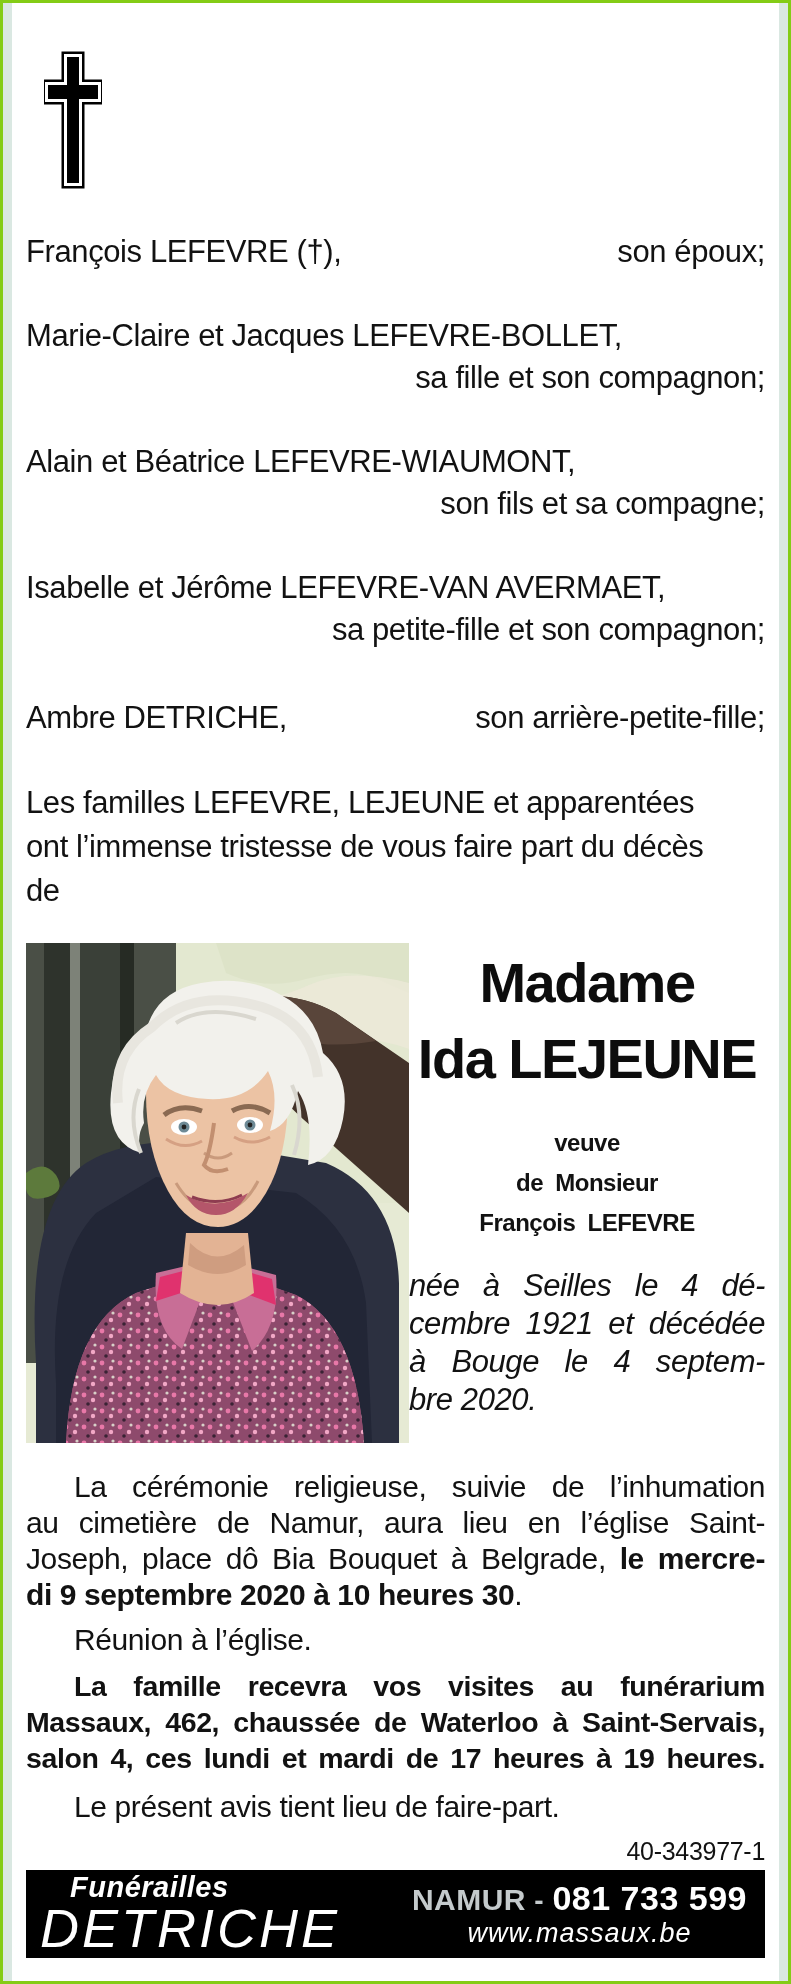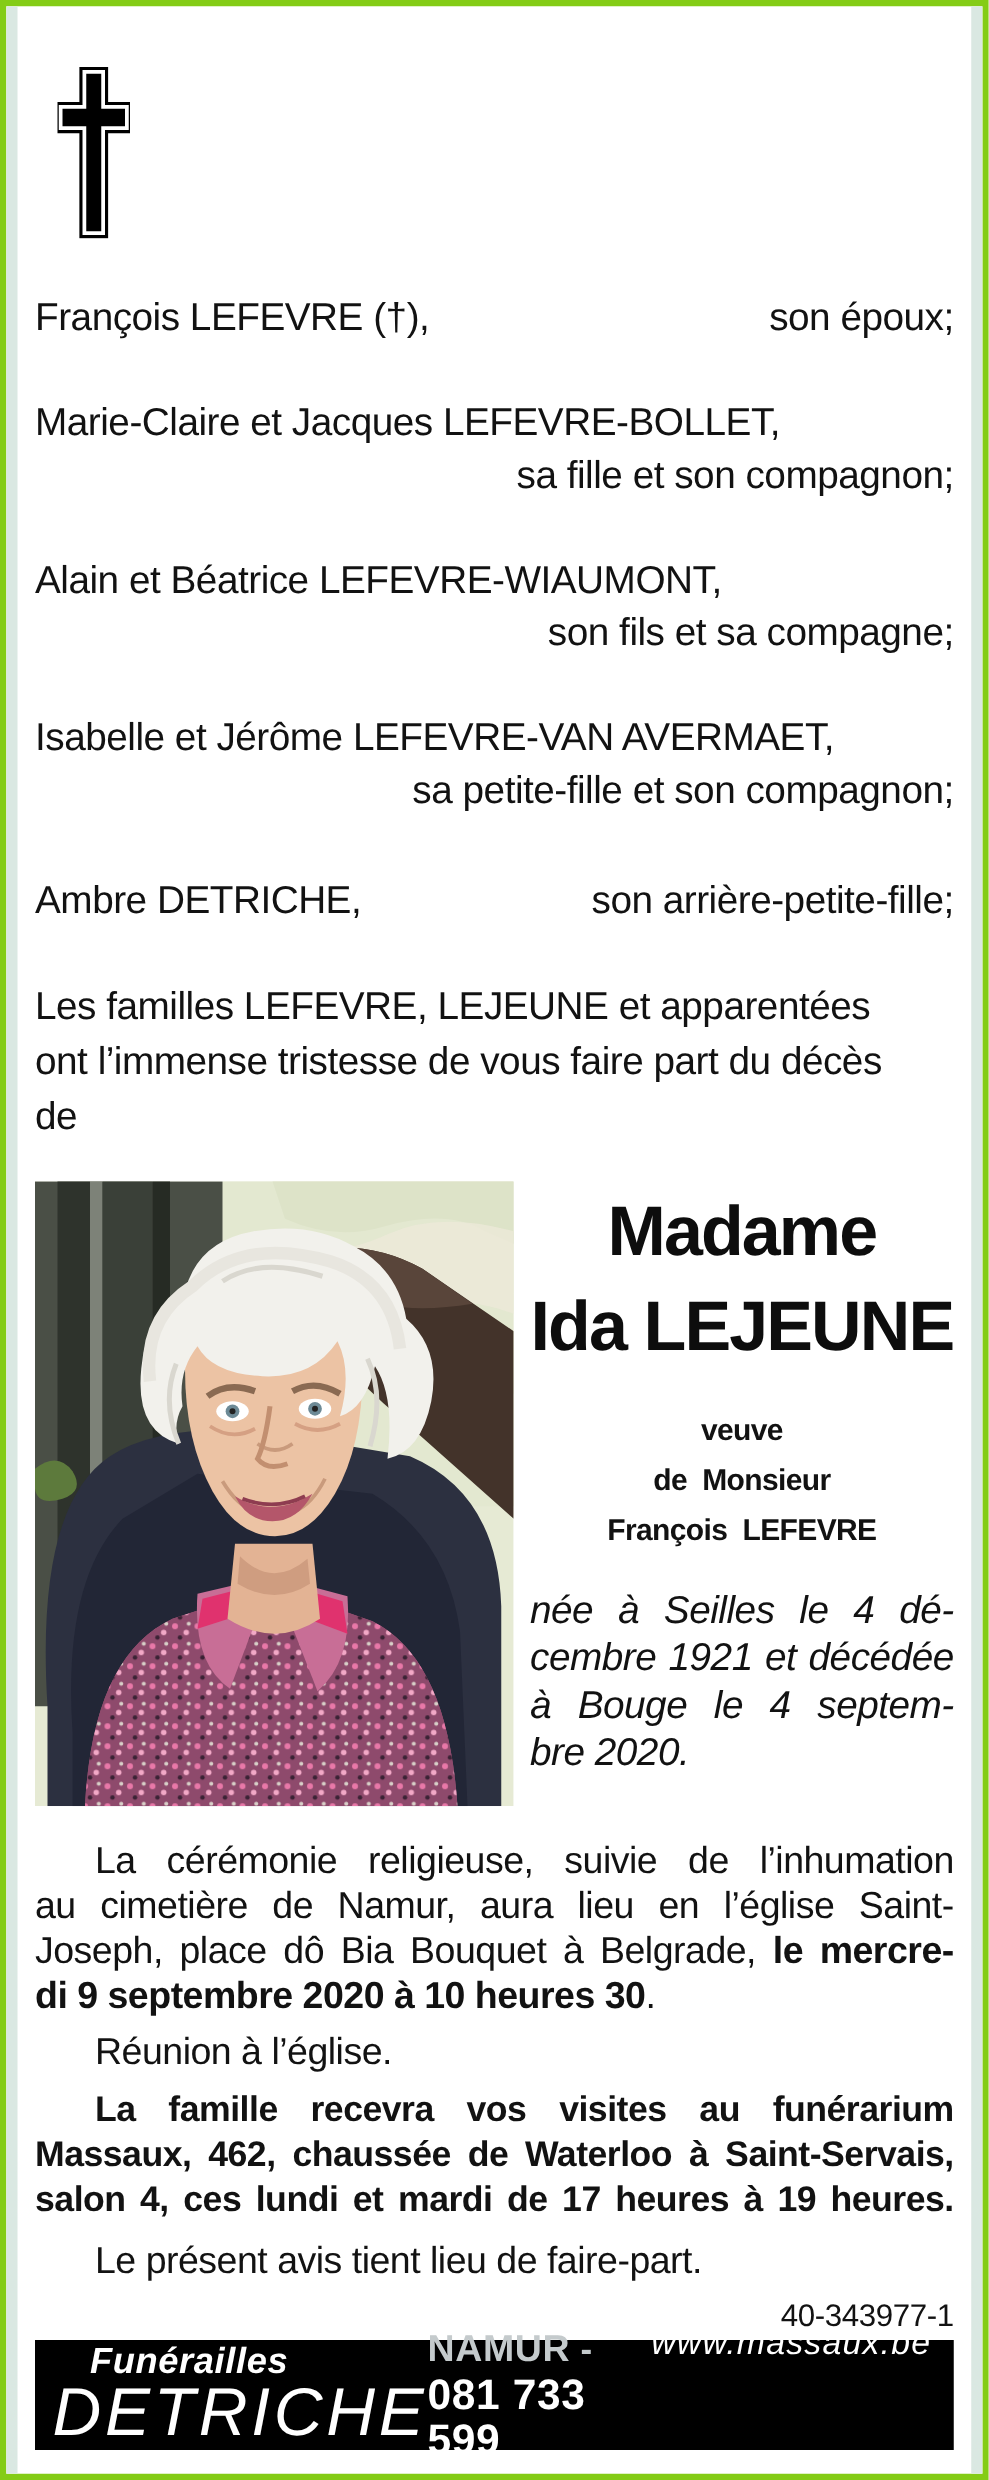--- a/index.html
+++ b/index.html
@@ -1,20 +1,20 @@
 <!DOCTYPE html>
 <html><head>
 <meta charset="utf-8">
 <style>
   html, body { margin:0; padding:0; background:#ffffff; }
   * { box-sizing:border-box; }
 
   .page {
     width:791px; height:1984px;
-    border:5px solid #84cc16;
+    border:3px solid #84cc16;
     background:#ffffff;
     position:relative;
     overflow:hidden;
     font-family:"Liberation Sans", sans-serif;
     color:#121212;
   }
   .edge-strip {
     position:absolute; top:0; bottom:0; width:9px;
     background:#dae8e2;
   }
@@ -36,21 +36,21 @@
   .family-entry { margin-bottom:42px; }
   .family-entry:last-child { margin-bottom:0;margin-top:46px; }
   .one-line { display:flex; justify-content:space-between; }
   .fam-name { text-align:left; }
   .fam-relation { text-align:right; }
 
   
   .announcement { margin-top:42px; font-size:31px; line-height:44px; letter-spacing:-0.4px; }
 
   
-  .photo-row { margin-top:30px; display:flex; gap:13px; height:500px; }
+  .photo-row { margin-top:30px; display:flex; height:500px; }
   .photo-frame { width:383px; height:500px; flex:0 0 383px; overflow:hidden; }
   .deceased-col { flex:1; text-align:center; padding-top:2px; }
   .deceased-title, .deceased-name {
     font-weight:700; font-size:56px; line-height:76px;
     letter-spacing:-1.5px; color:#0d0d0d;
   }
   .status-block { margin-top:26px; font-weight:700; font-size:24px; line-height:40px; word-spacing:6px; letter-spacing:-0.5px; }
   .bio-block { margin-top:24px; font-size:31px; line-height:38px; letter-spacing:-0.4px; text-align:justify;font-style:italic; }
   .bio-line { text-align:justify; text-align-last:justify; }
   .bio-line.last { text-align-last:left; }
@@ -75,21 +75,21 @@
     background:#000000;
     color:#ffffff;
     display:flex;
     justify-content:space-between;
     align-items:center;
     padding:4px 18px 6px 14px;
   }
   .fh-left { display:flex; flex-direction:column; justify-content:center; }
   .fh-type { font-style:italic; font-size:29px; line-height:30px; padding-left:30px; font-weight:700; letter-spacing:0.5px; }
   .fh-name { font-style:italic; font-size:54px; line-height:52px; font-weight:400; letter-spacing:3px; }
-  .fh-right { text-align:left; display:flex; justify-content:center; }
+  .fh-right { text-align:center; display:flex; flex-direction:column; justify-content:center; }
   .fh-phone-line { font-weight:700; font-size:34px; line-height:36px; letter-spacing:0.5px; }
   .fh-city { color:#c4cacc; font-size:30px; }
   .fh-sep { color:#c4cacc; font-size:28px; }
   .fh-web { font-style:italic; font-size:27px; line-height:28px; letter-spacing:1px; }
 </style>
 </head>
 <body>
 
 <div class="page">
   <div class="edge-strip left"></div>

